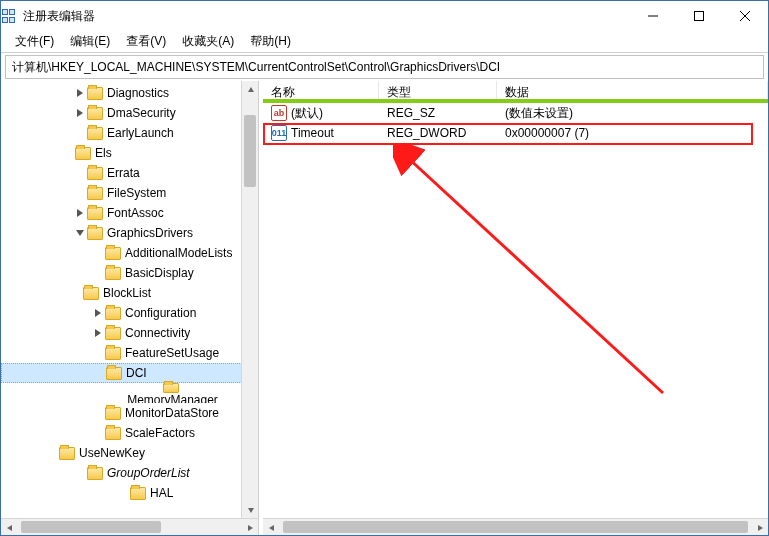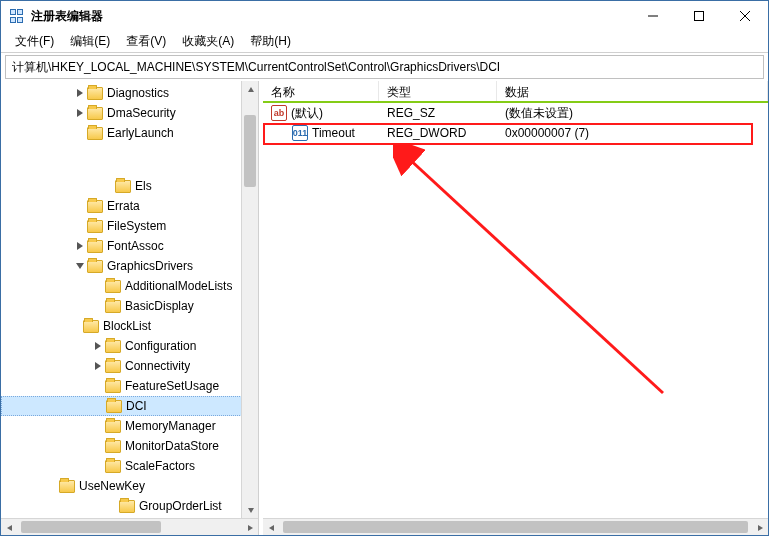--- a/index.html
+++ b/index.html
@@ -6,23 +6,22 @@
 html, body { height: 100%; overflow: hidden; }
 #win {
   width: 769px; height: 536px;
   border: 1px solid #3a6ea5;
   background: #fff;
   display: flex; flex-direction: column;
   position: relative;
 }
 
 .titlebar {
-  height: 30px; display: flex; align-items: center; padding-left: 8px;
+  height: 30px; display: flex; align-items: center; 
   background: #fff;
-  font-weight: bold;
 }
 .titlebar .appicon {
   width: 16px; height: 16px; margin-right: 6px;
   display: flex; flex-wrap: wrap;
 }
 .titlebar .appicon span { width: 6px; height: 6px; border: 1px solid #2b6cb0; margin: 0.5px; background: #cfe6ff; }
 .titlebar .title { flex: 1; }
 .winbtns { display: flex; height: 100%; }
 .winbtn {
   width: 46px; display: flex; align-items: center; justify-content: center;
@@ -67,37 +66,37 @@
 .vscroll .btn, .hscroll .btn {
   position: absolute; width: 17px; height: 17px; display: flex; align-items: center; justify-content: center;
 }
 .hscroll {
   position: absolute; left: 0; right: 0; bottom: 0; height: 17px;
   background: #f0f0f0; border-top: 1px solid #d6d6d6;
 }
 .hscroll .thumb { position: absolute; top: 2px; bottom: 2px; background: #c2c2c2; border-radius: 2px; }
 .arrow { width: 8px; height: 8px; }
 
-.listhdr { display: flex; height: 22px; border-bottom: 2px solid #84cc16; }
+.listhdr { display: flex; height: 22px; border-bottom: 4px solid #84cc16; }
 .colhdr { padding: 3px 8px; border-right: 1px solid #e8e8e8; cursor: default; }
 .col-name { width: 116px; }
 .col-type { width: 118px; }
 .col-data { flex: 1; }
 .listbody { position: relative; flex: 1; overflow: hidden; }
 .row { display: flex; align-items: center; height: 20px; cursor: default; }
 .row .cell { padding: 0 8px; overflow: hidden; white-space: nowrap; }
 .row .cell.name { width: 116px; display: flex; align-items: center; gap: 4px; }
 .row .cell.type { width: 118px; }
 .row .cell.data { flex: 1; }
 .valicon {
   width: 16px; height: 16px; display: flex; align-items: center; justify-content: center;
   font-size: 9px; font-weight: bold; border: 1px solid #888; border-radius: 2px; background: #fff;
 }
 .valicon.str { color: #c0392b; border-color: #c0392b; }
-.valicon.bin { color: #2b6cb0; border-color: #2b6cb0; margin-left: 21px; }
+.valicon.bin { color: #2b6cb0; border-color: #2b6cb0; }
 
 .anno-box { position: absolute; border: 2px solid #ff1a1a; pointer-events: none; }
 .anno-arrow { position: absolute; pointer-events: none; }
 </style>
 </head>
 <body>
 
 <div id="win">
 
   <div class="titlebar">
@@ -161,21 +160,21 @@
                 </svg>
               </span>
               <span class="folder"></span>
               <span class="label">DmaSecurity</span>
             </div>
             <div class="node" style="padding-left: 72px;">
               <span class="toggle"></span>
               <span class="folder"></span>
               <span class="label">EarlyLaunch</span>
             </div>
-            <div class="node" style="padding-left: 100px; margin-top: 33px;">
+            <div class="node" style="padding-left: 60px;">
               <span class="toggle"></span>
               <span class="folder"></span>
               <span class="label">Els</span>
             </div>
             <div class="node" style="padding-left: 72px;">
               <span class="toggle"></span>
               <span class="folder"></span>
               <span class="label">Errata</span>
             </div>
             <div class="node" style="padding-left: 72px;">
@@ -237,41 +236,41 @@
             <div class="node" style="padding-left: 90px;">
               <span class="toggle"></span>
               <span class="folder"></span>
               <span class="label">FeatureSetUsage</span>
             </div>
             <div class="node selected" style="padding-left: 90px;">
               <span class="toggle"></span>
               <span class="folder"></span>
               <span class="label">DCI</span>
             </div>
-            <div class="node" style="padding-left: 90px;">
+            <div class="node" style="padding-left: 90px; flex-direction: column;">
               <span class="toggle"></span>
               <span class="folder"></span>
               <span class="label">MemoryManager</span>
             </div>
             <div class="node" style="padding-left: 90px;">
               <span class="toggle"></span>
               <span class="folder"></span>
               <span class="label">MonitorDataStore</span>
             </div>
             <div class="node" style="padding-left: 90px;">
               <span class="toggle"></span>
               <span class="folder"></span>
               <span class="label">ScaleFactors</span>
             </div>
             <div class="node" style="padding-left: 44px;">
               <span class="toggle"></span>
               <span class="folder"></span>
               <span class="label">UseNewKey</span>
             </div>
-            <div class="node" style="padding-left: 104px;">
+            <div class="node" style="padding-left: 72px; font-style: italic;">
               <span class="toggle"></span>
               <span class="folder"></span>
               <span class="label">GroupOrderList</span>
             </div>
             <div class="node" style="padding-left: 76px; margin-left: 39px;">
               <span class="toggle"></span>
               <span class="folder"></span>
               <span class="label">HAL</span>
             </div>
           </div>

